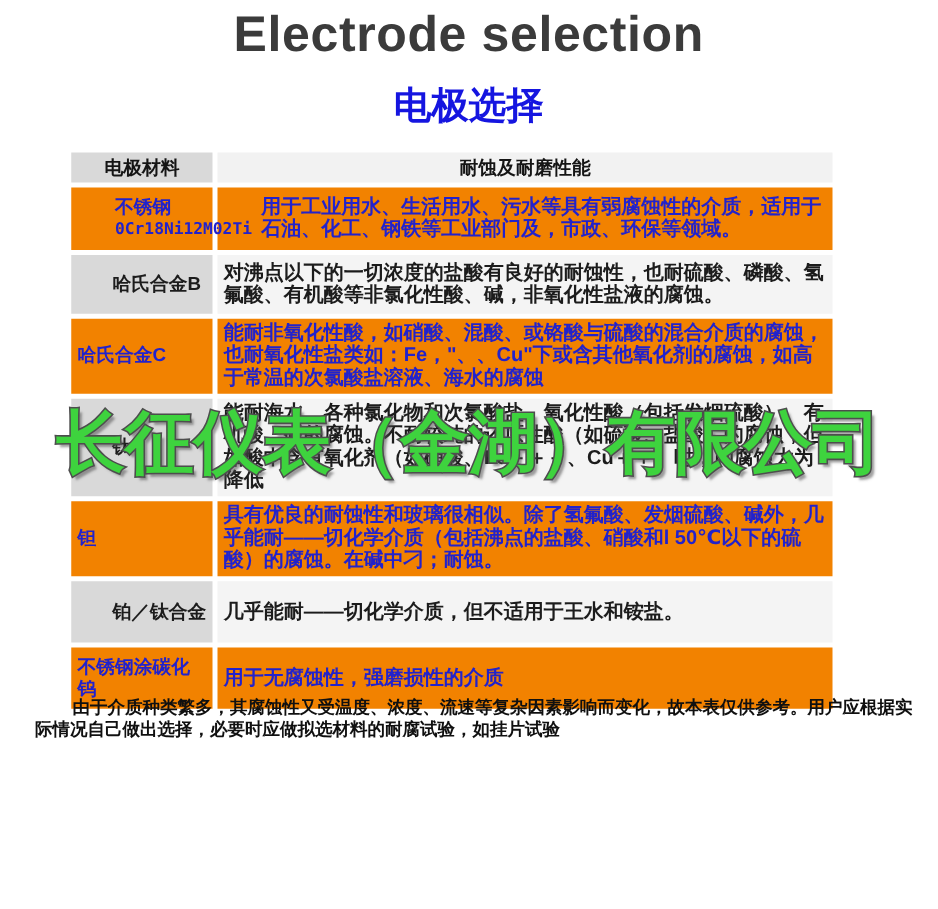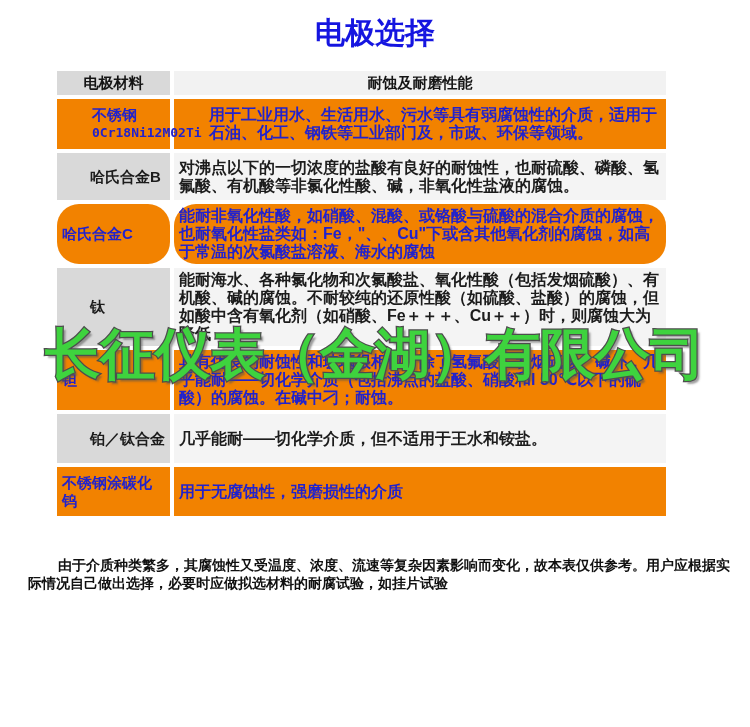--- a/index.html
+++ b/index.html
@@ -57,21 +57,21 @@
     background:var(--label-bg,#d9d9d9);
     color:#1c1c1c;
     padding-left:33px;
   }
   tbody tr.plain td.desc {
     background:var(--cell-bg,#f4f4f4);
     color:#1c1c1c;
   }
   #rows tr:nth-child(1) td { height:50px;padding-left:35px; }
   #rows tr:nth-child(2) td { height:47px; }
-  #rows tr:nth-child(3) td { height:54px;border-radius:22px; }
+  #rows tr:nth-child(3) td { height:54px; }
   #rows tr:nth-child(4) td { height:55px; }
   #rows tr:nth-child(5) td { height:51px; }
   #rows tr:nth-child(6) td { height:49px; }
   #rows tr:nth-child(7) td { height:49px; }
   .mat { display:block; }
   .mat-sub {
     display:block;
     font-size:13px;
     font-weight:700;
     font-family:"DejaVu Sans Mono","Liberation Mono",monospace;
@@ -101,20 +101,21 @@
     font-weight:700;
     line-height:18px;
     color:#101010;
     text-indent:30px;
   }
 </style>
 </head>
 <body>
 
 <div class="page">
+  <h1 class="page-title">Electrode selection</h1>
   <h2 class="page-subtitle">电极选择</h2>
 
   <table class="electrode">
     <thead>
       <tr>
         <th class="col-material">电极材料</th>
         <th class="col-perf">耐蚀及耐磨性能</th>
       </tr>
     </thead>
     <tbody id="rows">

